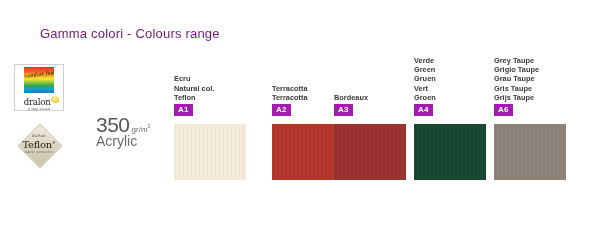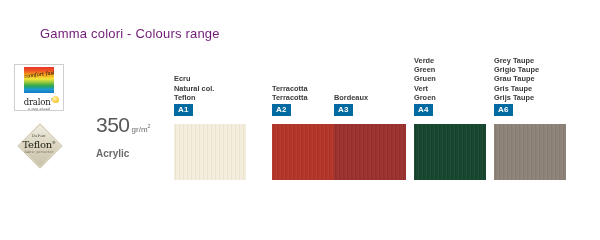--- a/index.html
+++ b/index.html
@@ -182,25 +182,24 @@
     color: #58585a;
     line-height: 22px;
   }
   .weight-unit {
     font-size: 8px;
     color: #6b6b6d;
     margin-left: 2px;
   }
   .weight-unit sup { font-size: 5.5px; vertical-align: super; }
   .weight-material {
-    font-size: 10px;
+    font-size: 14px;
     color: #6b6b6d;
     line-height: 11px;
-    margin-top: 12px;
-    font-weight: bold;
+    margin-top: 0px;
   }
 
   
   .swatch-col {
     position: absolute;
     width: 78px;
     top: 40px;
     height: 140px;
     margin-top: 8px;
   }
@@ -215,21 +214,21 @@
     line-height: 9.2px;
     color: #3b3b3b;
     white-space: nowrap;
     font-weight: 600;
   }
   .code-badge {
     position: absolute;
     bottom: 72px;
     left: 0;
     display: inline-block;
-    background: #0369a1;
+    background: #a21caf;
     color: #ffffff;
     font-size: 8px;
     font-weight: 700;
     line-height: 10px;
     padding: 1px 4px 1.5px 4px;
     letter-spacing: 0.3px;
   }
   .swatch {
     position: absolute;
     bottom: 8px;

